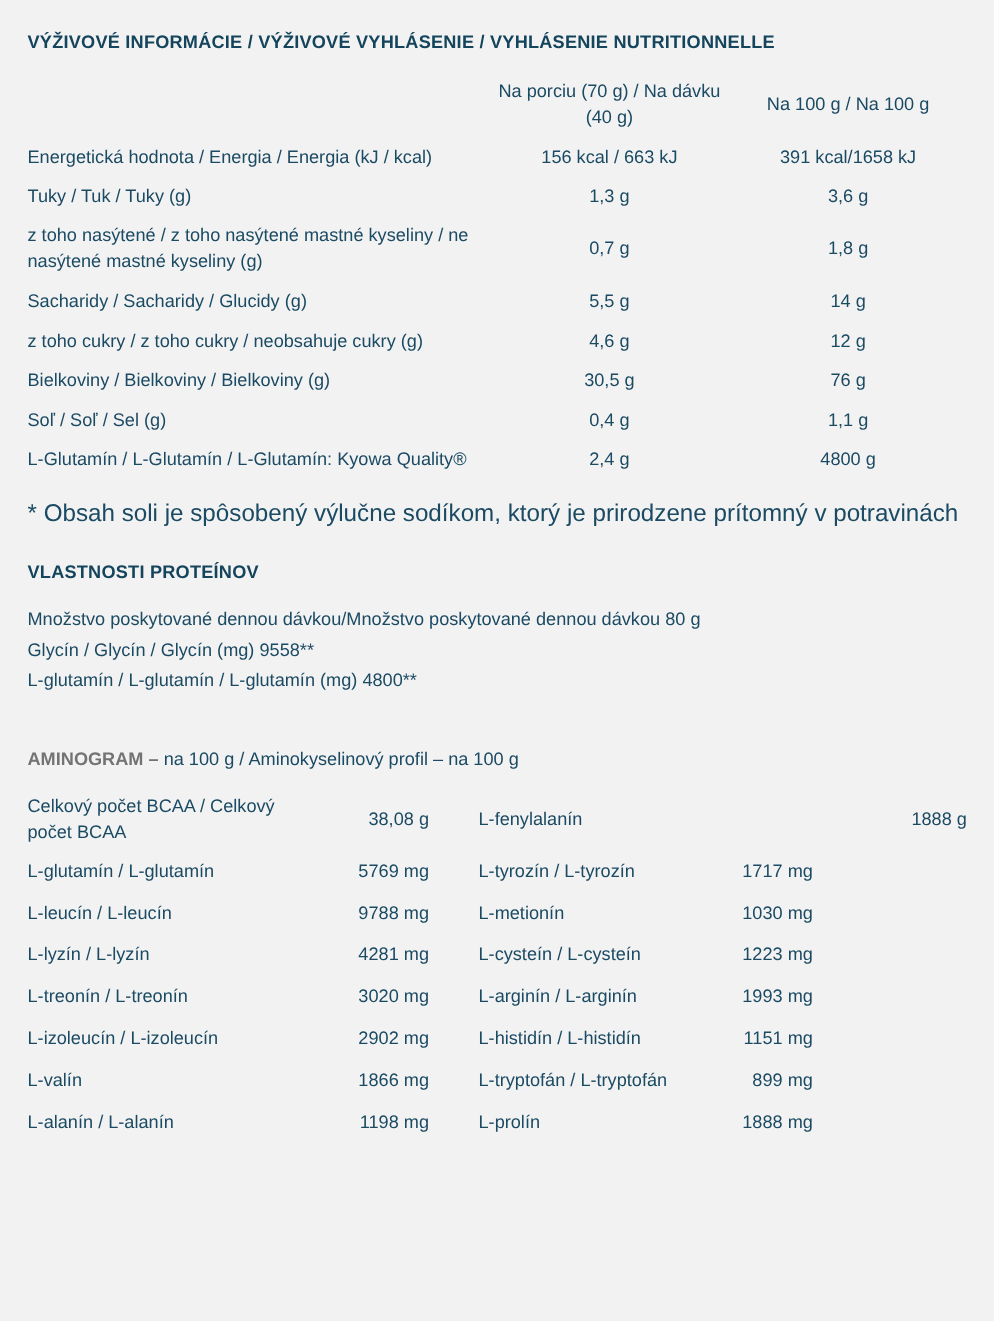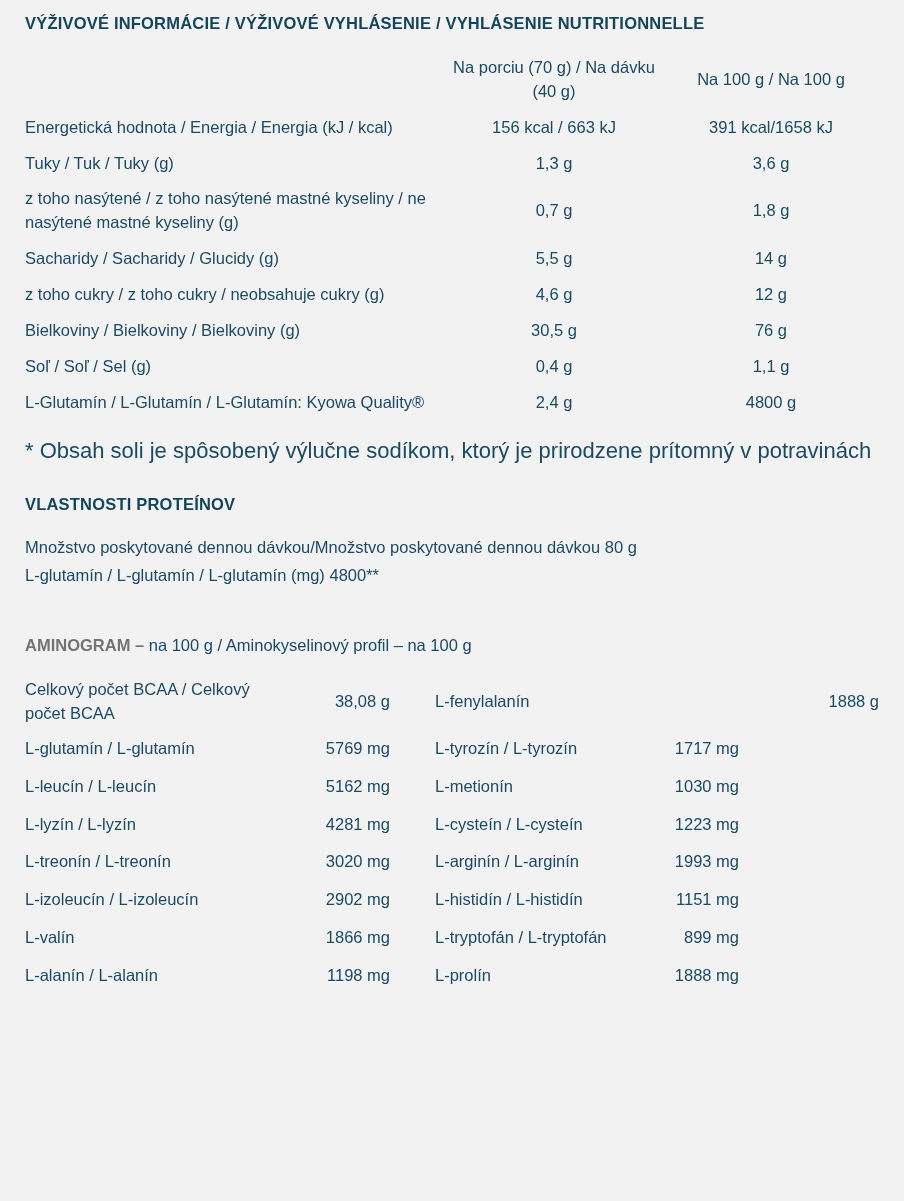--- a/index.html
+++ b/index.html
@@ -11,21 +11,21 @@
     height: 1201px;
     background: #f2f2f2;
     font-family: "Liberation Sans", sans-serif;
     color: #1b4a63;
     overflow: hidden;
   }
   .page {
     width: 904px;
     height: 875px;
     box-sizing: border-box;
-    padding: 0 25px;
+    padding: 16px 25px;
     position: relative;
   }
 
   
   .section-title {
     font-size: 16.5px;
     font-weight: bold;
     letter-spacing: 0.2px;
     color: #14455c;
     line-height: 1.2;
@@ -173,20 +173,21 @@
         </tr>
       </tbody>
   </table>
 
   <div class="footnote">* Obsah soli je spôsobený výlučne sodíkom, ktorý je prirodzene prítomný v potravinách</div>
 
   <div class="section-title" id="protein-title">VLASTNOSTI PROTEÍNOV</div>
 
   <div id="protein-lines">
       <div class="plain-line">Množstvo poskytované dennou dávkou/Množstvo poskytované dennou dávkou 80 g</div>
+      <div class="plain-line">Glycín / Glycín / Glycín (mg) 9558**</div>
       <div class="plain-line">L-glutamín / L-glutamín / L-glutamín (mg) 4800**</div>
     </div>
 
   <div id="aminogram-heading">
     <span class="strong">AMINOGRAM –</span><span> na 100 g / Aminokyselinový profil – na 100 g</span>
   </div>
 
   <table class="amino-table">
     <colgroup>
       <col class="a-l1">
@@ -202,21 +203,21 @@
           <td class="a-val a-val2">1888 g</td>
         </tr>
         <tr>
           <td class="a-label">L-glutamín / L-glutamín</td>
           <td class="a-val">5769 mg</td>
           <td class="a-label" style="padding-left: 45px;">L-tyrozín / L-tyrozín</td>
           <td class="a-val a-val2">1717 mg</td>
         </tr>
         <tr>
           <td class="a-label">L-leucín / L-leucín</td>
-          <td class="a-val">5162 mg</td>
+          <td class="a-val">9788 mg</td>
           <td class="a-label" style="padding-left: 45px;">L-metionín</td>
           <td class="a-val a-val2">1030 mg</td>
         </tr>
         <tr>
           <td class="a-label">L-lyzín / L-lyzín</td>
           <td class="a-val">4281 mg</td>
           <td class="a-label" style="padding-left: 45px;">L-cysteín / L-cysteín</td>
           <td class="a-val a-val2">1223 mg</td>
         </tr>
         <tr>

